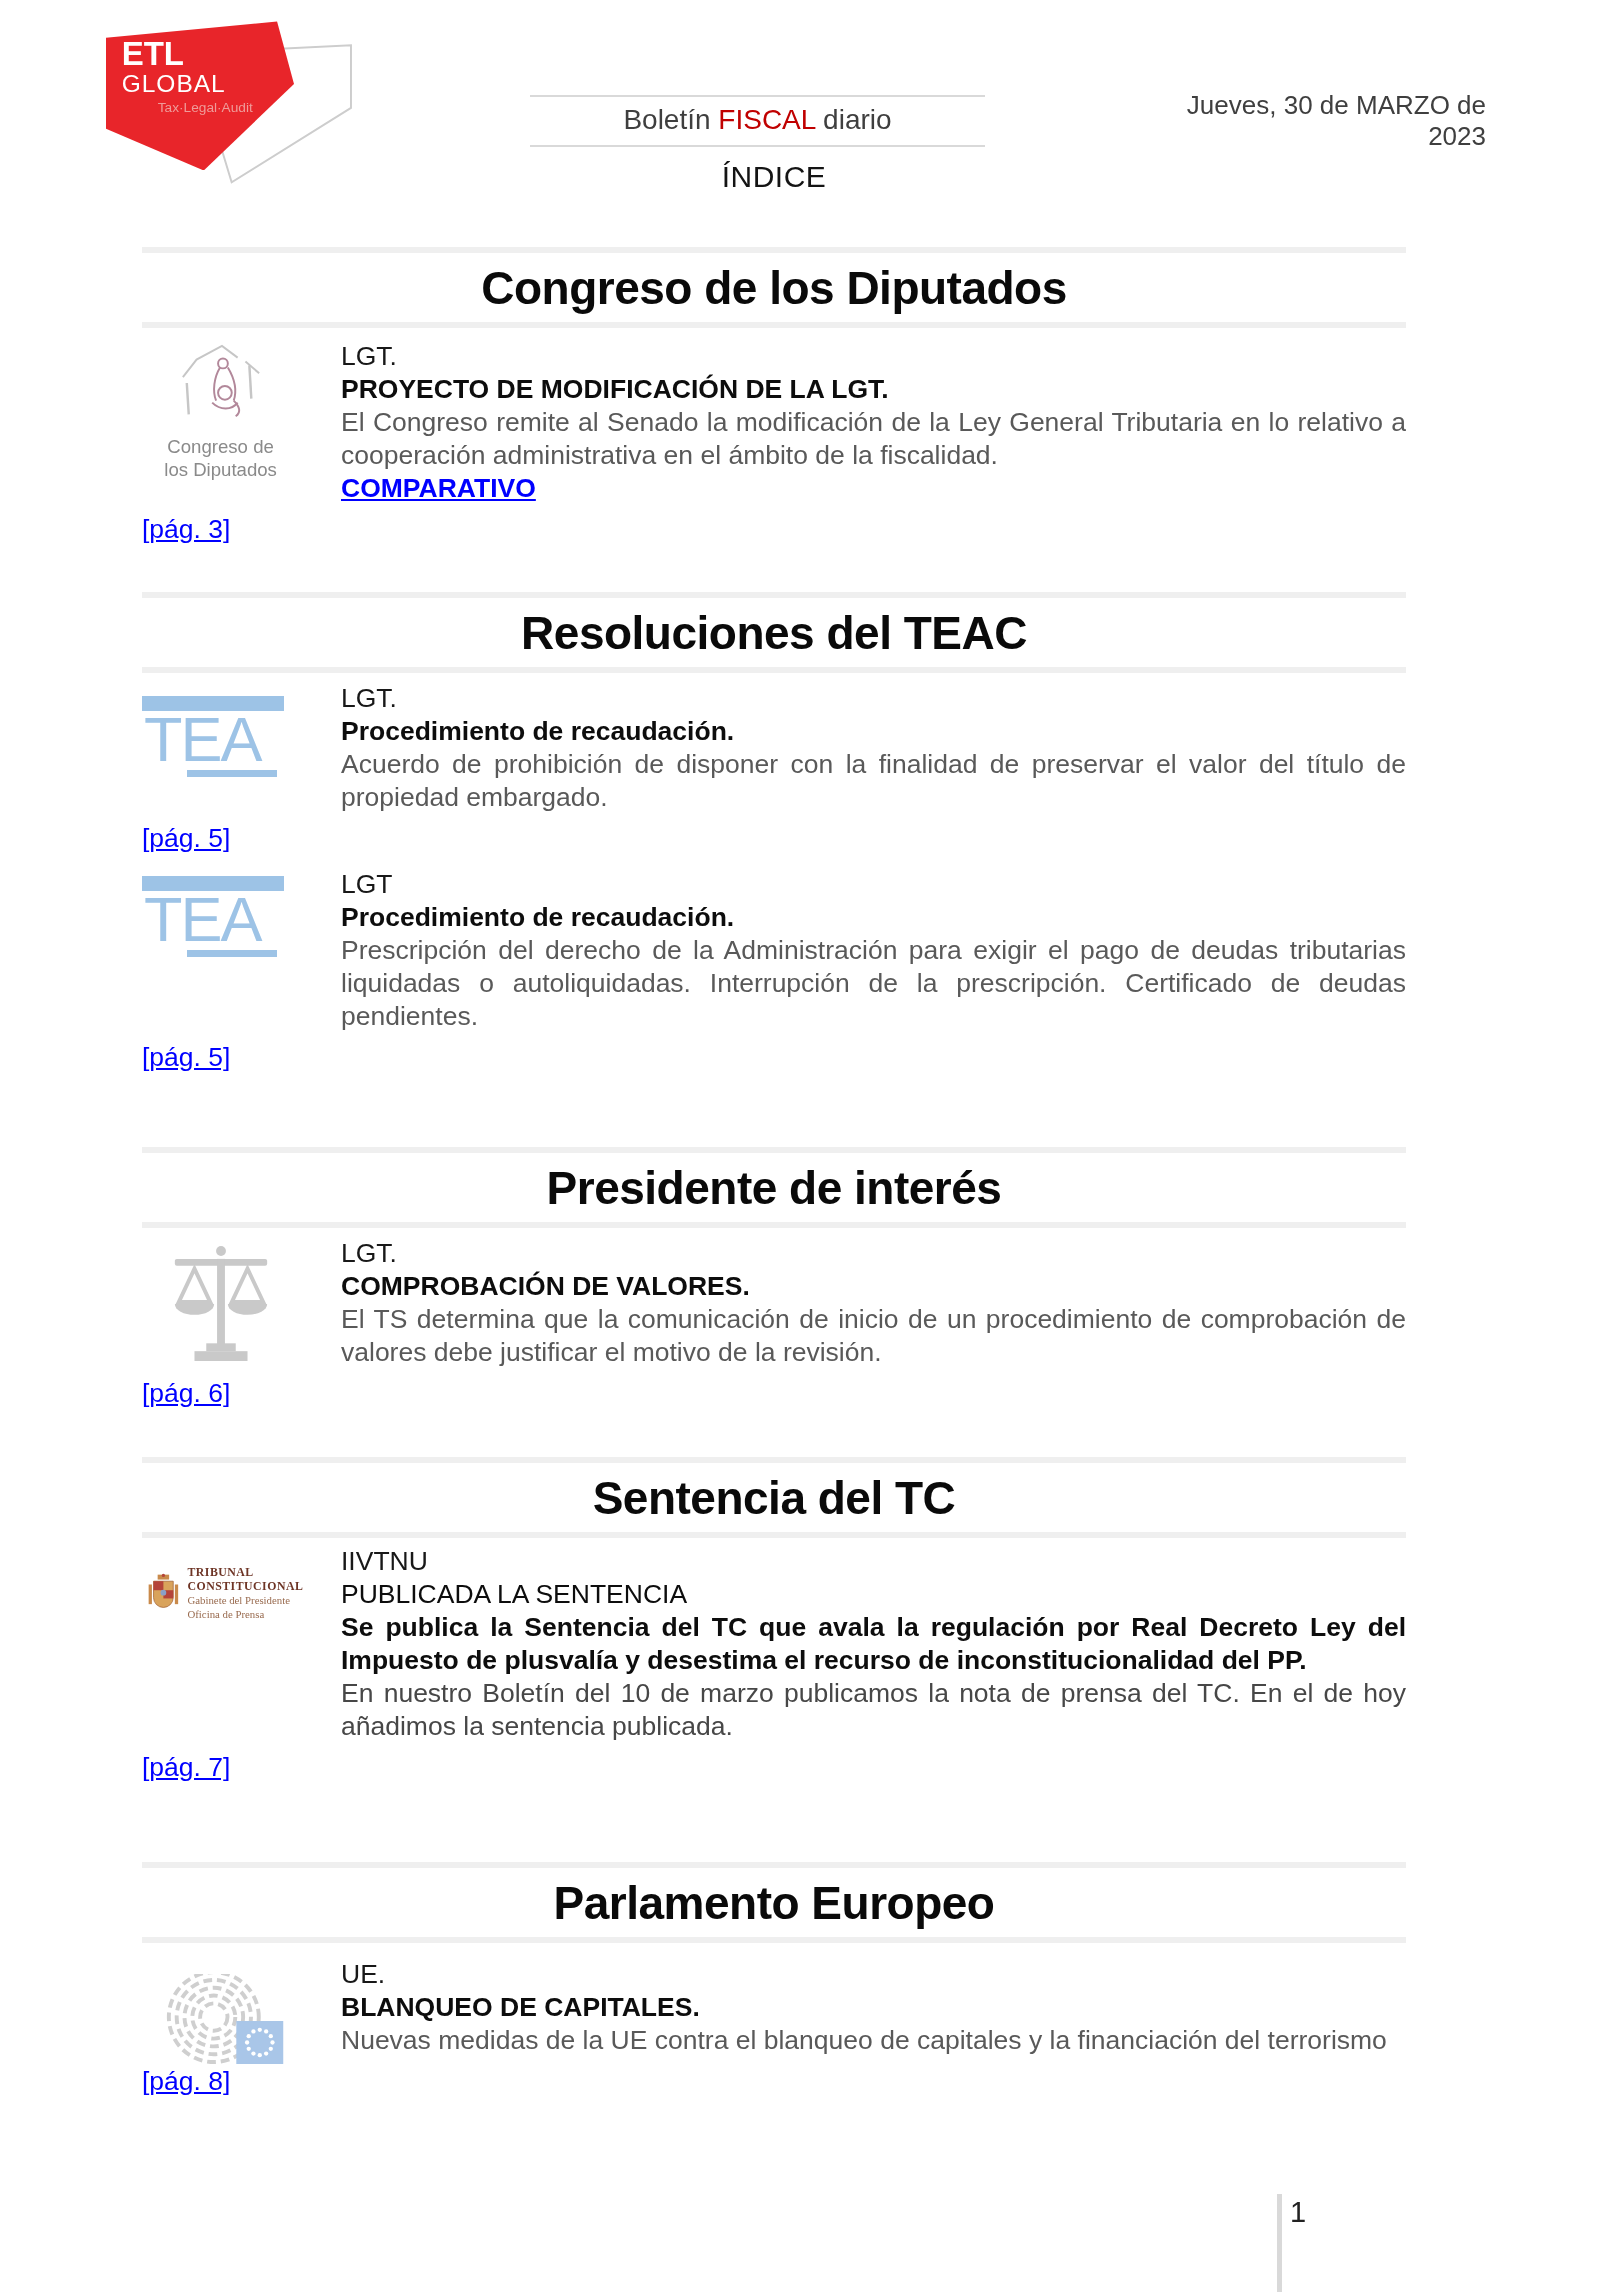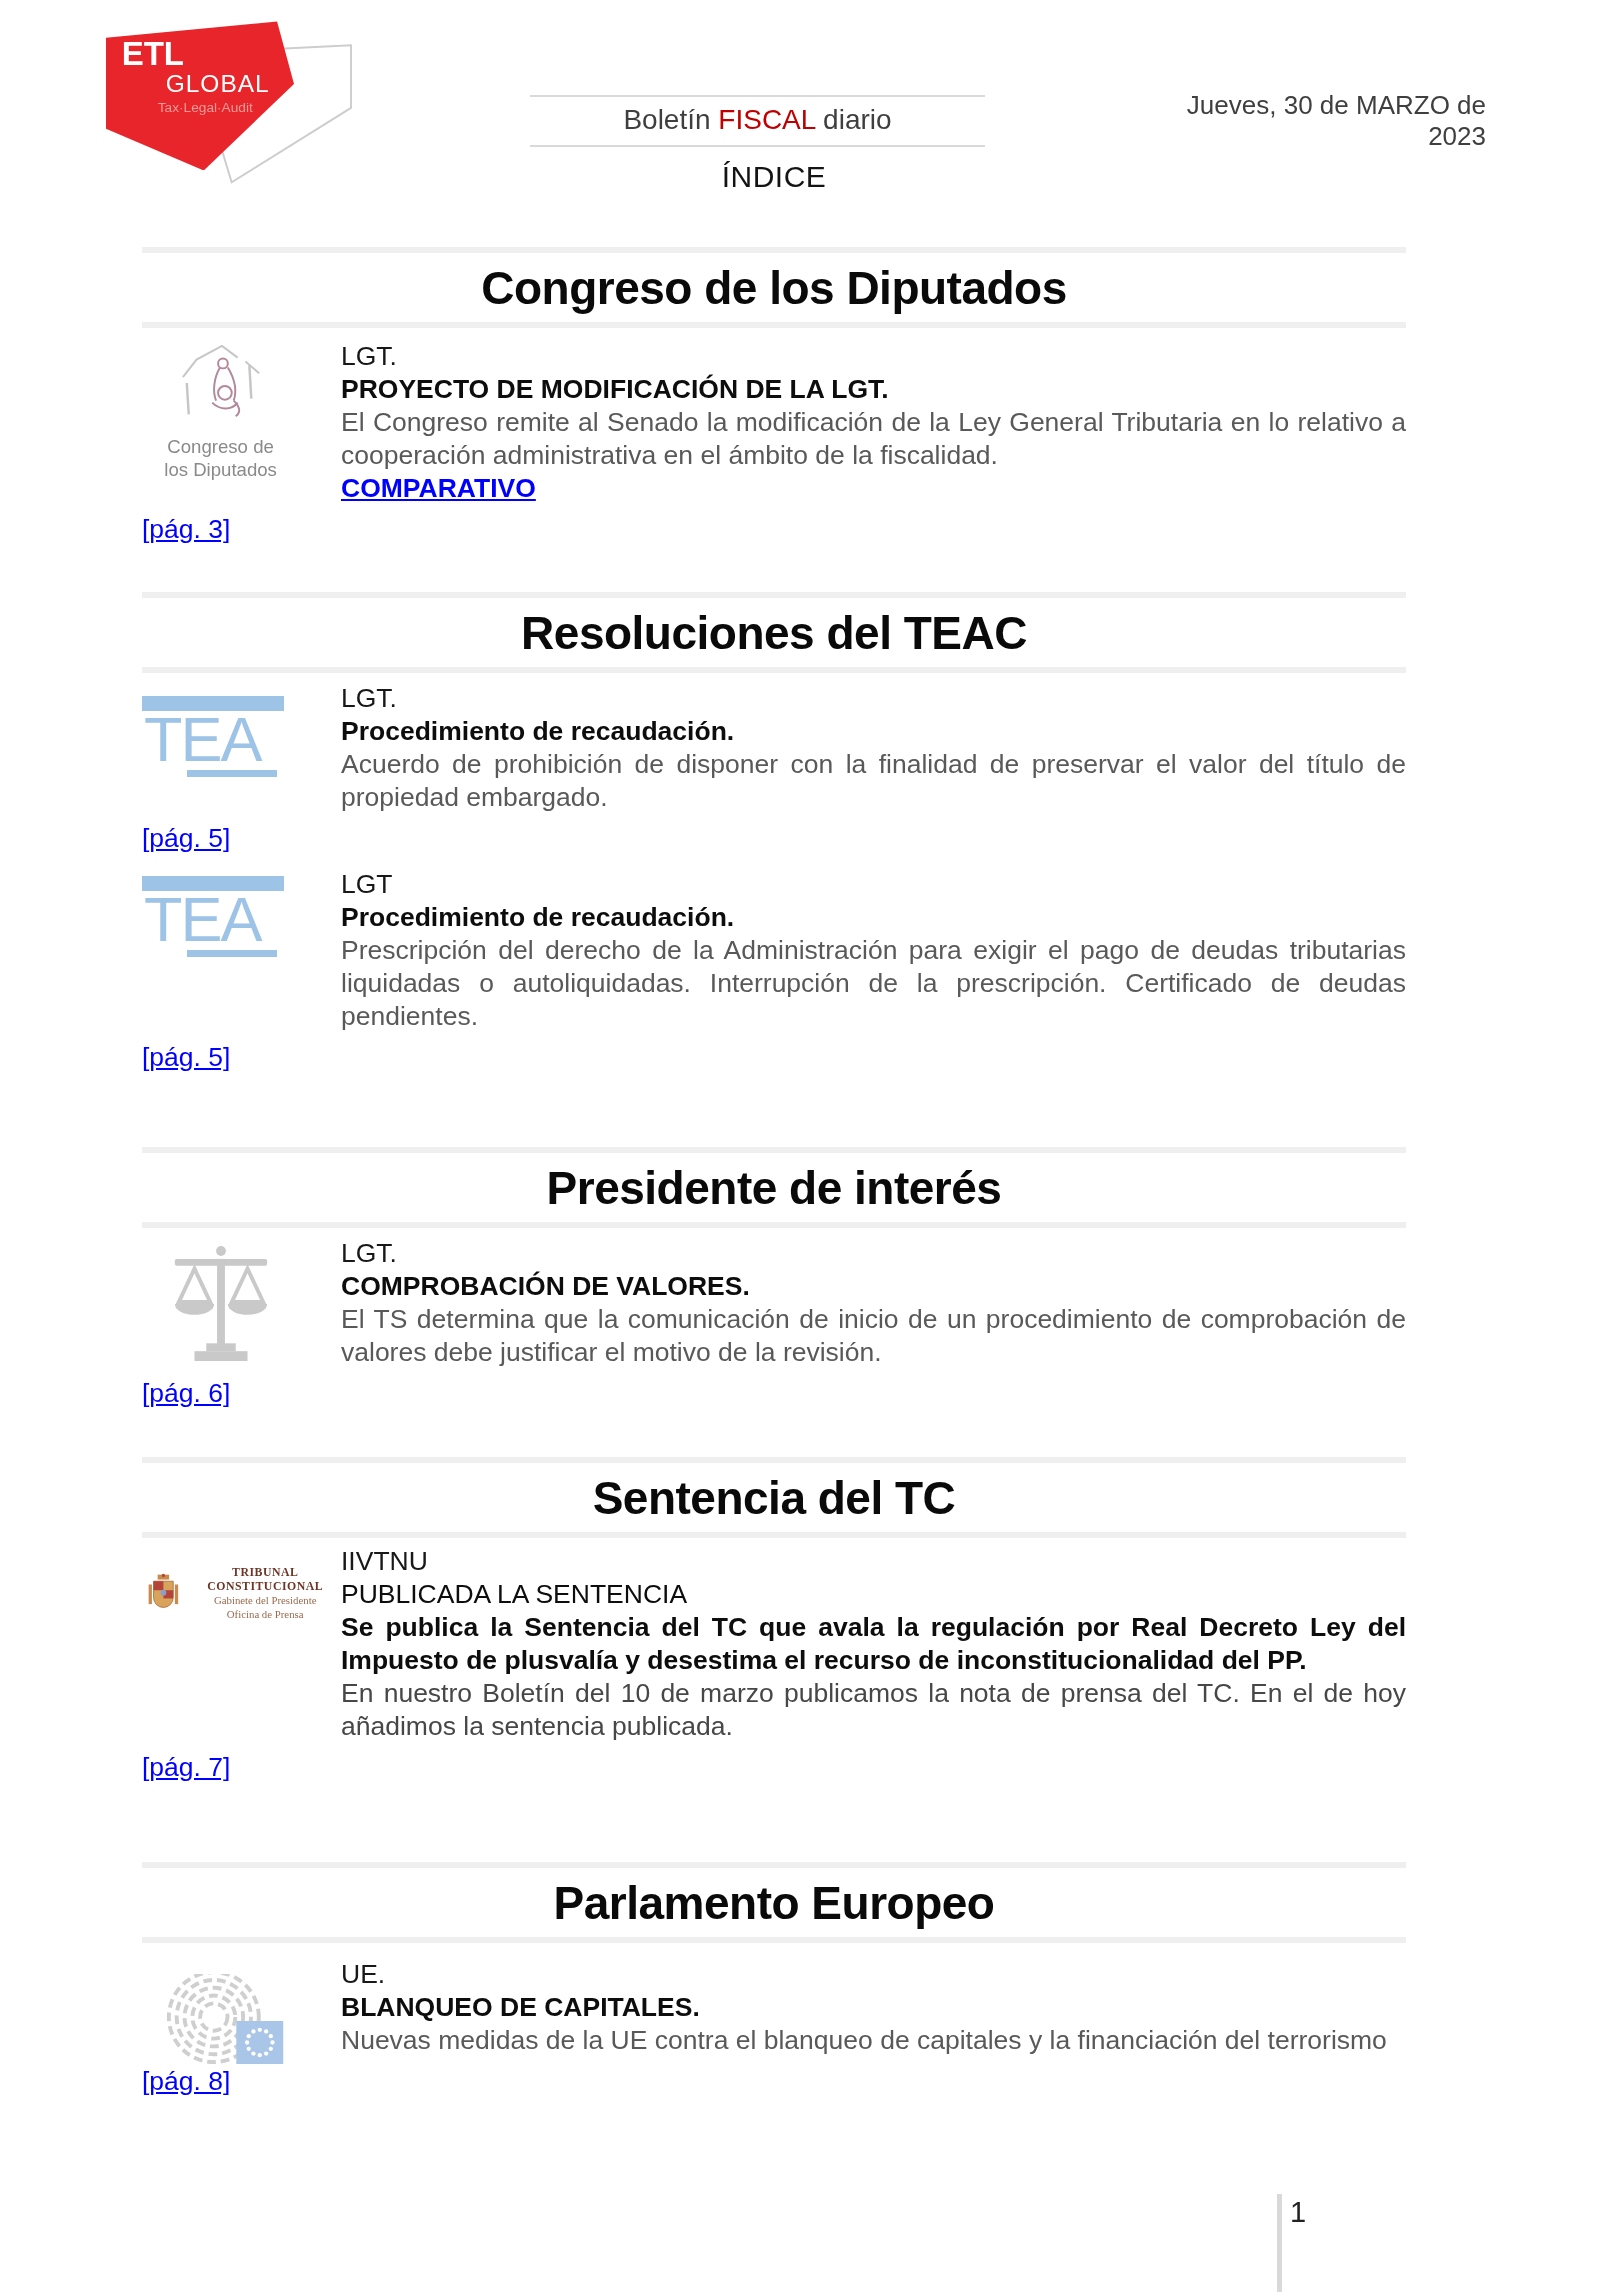--- a/index.html
+++ b/index.html
@@ -5,21 +5,21 @@
   html,body{margin:0;padding:0;background:#fff;}
   .page{position:relative;width:1621px;height:2293px;background:#ffffff;overflow:hidden;
         font-family:"Liberation Sans",sans-serif;color:#333;}
 
   
   .etl-wrap{position:absolute;left:106px;top:13.7px;width:265px;height:178px;}
   .etl-outline{position:absolute;left:0;top:0;width:265px;height:178px;}
   .etl-red{position:absolute;left:0;top:7.8px;width:188px;height:149px;background:#e8252a;
            clip-path:polygon(0% 11%,91% 0%,100% 42%,52% 100%,0% 72%);padding:0;z-index:2;}
   .etl-name{font-size:33px;font-weight:bold;color:#fff;line-height:33px;padding:15.7px 0 0 15.7px;}
-  .etl-div{font-size:24.5px;font-weight:400;color:#fff;line-height:27.4px;letter-spacing:1px;padding-left:15.7px;margin-left:44px;}
+  .etl-div{font-size:24.5px;font-weight:400;color:#fff;line-height:27.4px;letter-spacing:1px;padding-left:15.7px;}
   .etl-tag{font-size:13.7px;color:#ef9b99;line-height:19.6px;padding-left:15.7px;margin-left:36px;}
 
   .masthead{position:absolute;left:530px;top:95px;width:455px;text-align:center;
             border-top:2.9px solid #d9d9d9;border-bottom:2.9px solid #d9d9d9;
             padding:6.9px 0 8.8px 0;font-size:28px;color:#3f3f3f;}
   .masthead .hl{color:#c00000;}
   .issue-date{position:absolute;left:1137px;top:90px;width:349px;text-align:right;
               font-size:26px;color:#3f3f3f;}
   .indice{position:absolute;left:142px;top:160px;width:1264px;text-align:center;
           font-size:30px;color:#141414;letter-spacing:0.5px;}
@@ -45,21 +45,21 @@
   .pageref a{color:#0000ff;text-decoration:underline;cursor:pointer;}
 
   
   .congreso{margin-left:19.6px;width:118px;text-align:center;}
   .congreso-caption{font-size:18.6px;line-height:22.5px;color:#8a8a8a;margin-top:2px;}
   .tea{width:142px;border-top:15.7px solid #9dc3e6;position:relative;}
   .tea-letters{display:block;font-size:63px;line-height:69px;font-weight:400;
                color:#9dc3e6;letter-spacing:-2px;margin-top:-5.9px;padding-left:2px;}
   .tea-underline{width:90px;height:6.9px;background:#9dc3e6;margin-left:45px;margin-top:-3.9px;}
   .tclogo{display:flex;align-items:center;gap:7.8px;width:196px;}
-  .tctext{text-align:center;}
+  .tctext{text-align:left;}
   .tc1{font-family:"Liberation Serif",serif;font-size:11.8px;font-weight:700;color:#6e3526;letter-spacing:0.5px;line-height:14.7px;}
   .tc2{font-family:"Liberation Serif",serif;font-size:10.8px;color:#996b4f;line-height:13.7px;}
 
   .footer-bar{position:absolute;left:1277px;top:2194px;width:4.9px;height:99px;background:#d9d9d9;}
   .footer-num{position:absolute;left:1290px;top:2196px;font-size:29px;color:#222;}
 </style>
 </head>
 <body>
 
 <div class="page">

